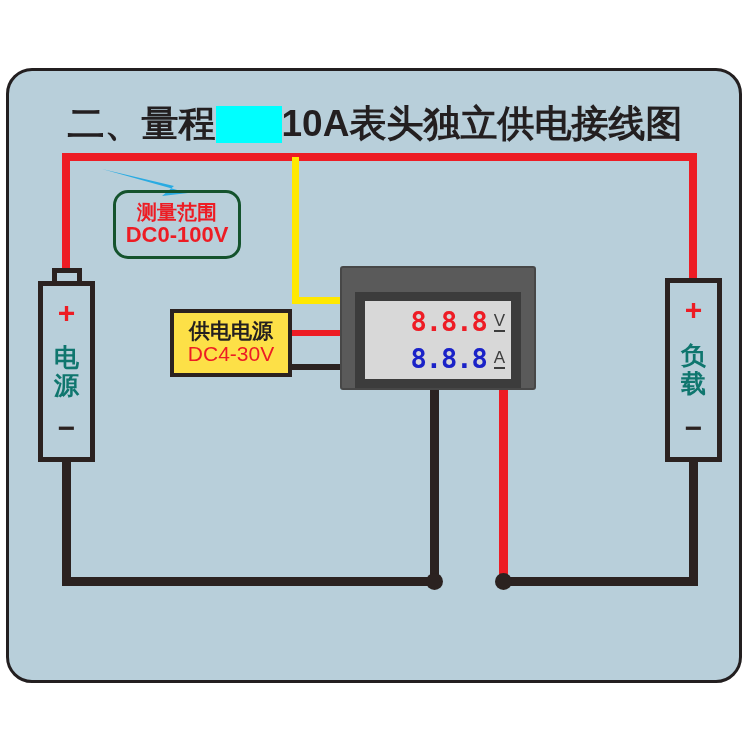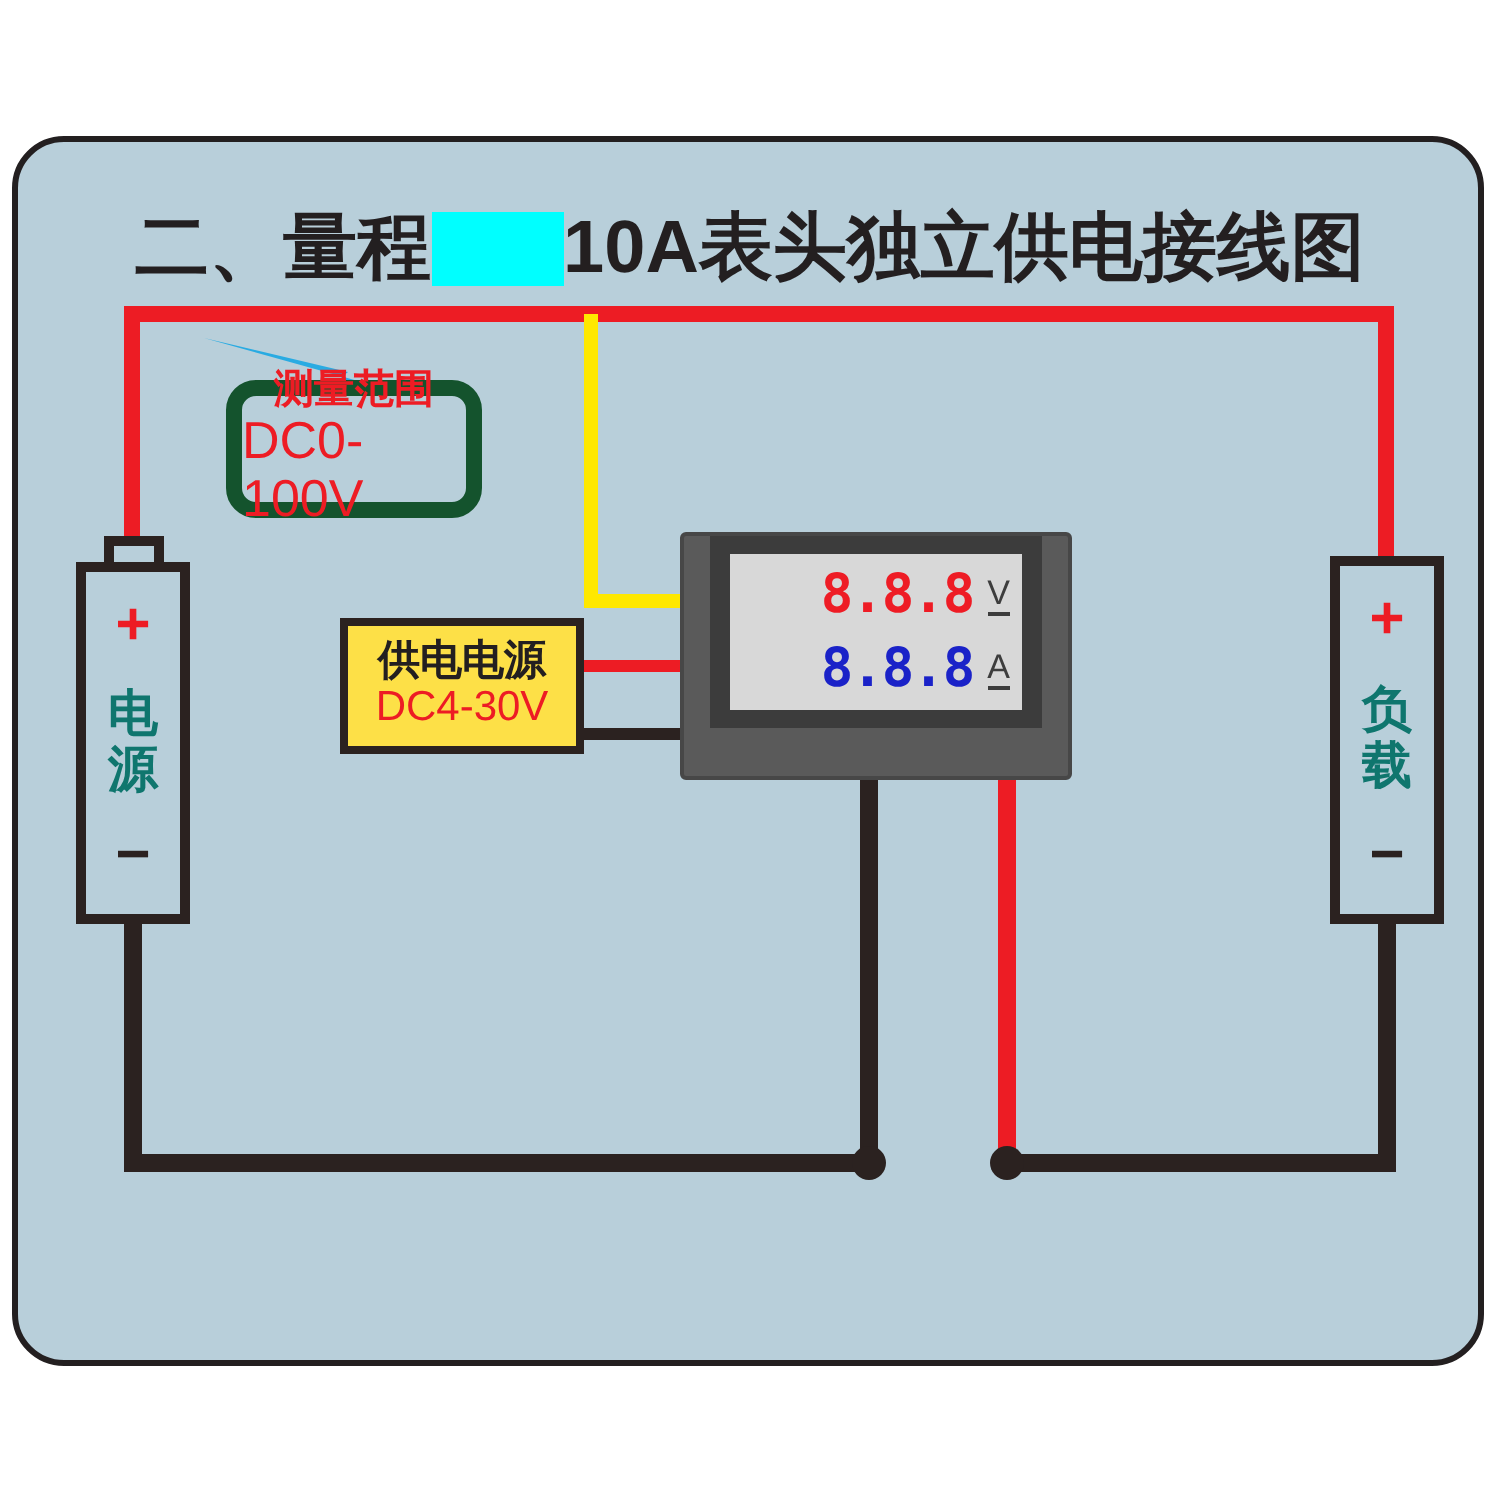--- a/index.html
+++ b/index.html
@@ -61,34 +61,34 @@
     border:4px solid #2b2220;background:#fde047;box-sizing:border-box;
     display:flex;flex-direction:column;align-items:center;
     justify-content:center;
   }
   .supplybox .cn{font-size:21px;font-weight:700;color:#231f20;line-height:1.05;}
   .supplybox .en{font-size:21px;font-weight:400;color:#ed1c24;line-height:1.1;}
 
   
   .callout{
     position:absolute;left:113px;top:190px;width:128px;height:69px;
-    border:8px solid #14532d;border-radius:15px;background:transparent;
+    border:3px solid #14532d;border-radius:15px;background:transparent;
     box-sizing:border-box;
     display:flex;flex-direction:column;align-items:center;justify-content:center;
   }
   .callout .cn{font-size:20px;font-weight:700;color:#ed1c24;line-height:1.05;}
-  .callout .en{font-size:26px;font-weight:400;color:#ed1c24;line-height:1.1;}
+  .callout .en{font-size:22px;font-weight:700;color:#ed1c24;line-height:1.1;}
   .callout-arrow{position:absolute;left:100px;top:163px;width:95px;height:40px;}
 
   
   .meter-outer{
     position:absolute;left:340px;top:266px;width:196px;height:124px;
     background:#5a5a5a;border:2px solid #474747;box-sizing:border-box;
     border-radius:3px;
-    display:flex;align-items:flex-start;justify-content:center;
+    display:flex;align-items:flex-end;justify-content:center;
   }
   .meter-inner{
     width:166px;height:96px;background:#3c3c3c;box-sizing:border-box;
     display:flex;align-items:center;justify-content:center;
   }
   .lcd{
     width:146px;height:78px;background:#d8d8d8;box-sizing:border-box;
     display:flex;flex-direction:column;justify-content:center;
     padding:2px 6px 2px 2px;
   }

